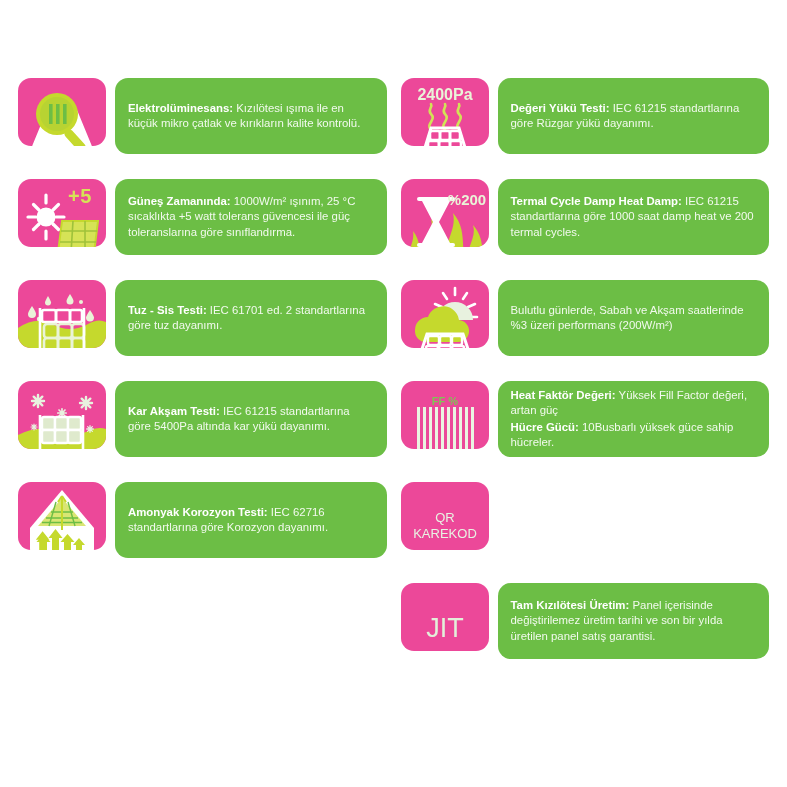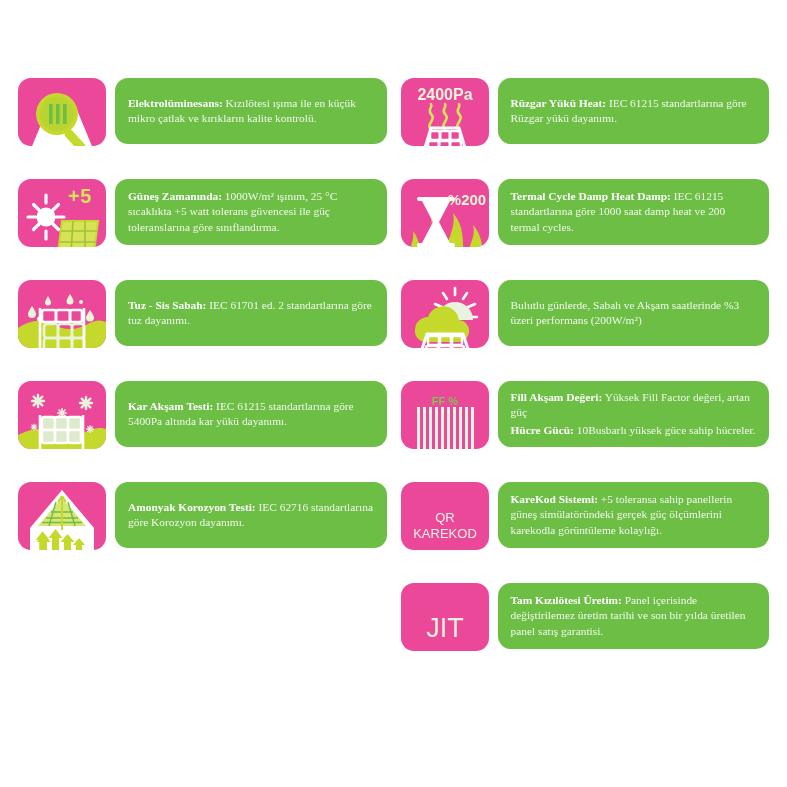--- a/index.html
+++ b/index.html
@@ -52,25 +52,24 @@
   }
   
   .card{
     flex:1 1 auto;
     min-width:0;
     background:#6cbe45;
     border-radius:13px;
     color:#ffffff;
     box-sizing:border-box;
     padding:10px 13px;
-    height:66px;
+    height:76px;
     display:flex;
     flex-direction:column;
     justify-content:center;
-    font-family:Liberation Serif, serif;
   }
   .card p{
     margin:0;
     font-size:11.4px;
     line-height:15.2px;
     color:#f2faee;
     word-wrap:break-word;
   }
   .card p + p{margin-top:2px;}
   .card b{color:#ffffff;font-weight:700;}
@@ -156,21 +155,21 @@
             <rect x="40" y="44" width="14" height="14" rx="3"></rect>
             <rect x="26" y="58" width="14" height="14" rx="3"></rect>
             <rect x="40" y="58" width="14" height="14" rx="3"></rect>
             <rect x="54" y="44" width="12" height="14" rx="3"></rect>
             <rect x="54" y="58" width="12" height="14" rx="3"></rect>
           </g>
           <path d="M22 28 L22 70 M66 28 L66 70" stroke="#ffffff" stroke-width="2.6" fill="none"></path>
         </svg>
       </div>
       <div class="card">
-        <p><b>Tuz - Sis Sabah:</b><span> IEC 61701 ed. 2 standartlarına göre tuz dayanımı.</span></p>
+        <p><b>Tuz - Sis Testi:</b><span> IEC 61701 ed. 2 standartlarına göre tuz dayanımı.</span></p>
       </div>
     </div>
 
     <div class="row">
       <div class="tile">
         <svg viewBox="0 0 88 88">
           <path d="M0 54 Q20 44 36 50 Q54 58 70 50 Q80 45 88 48 L88 88 L0 88 Z" fill="#c5d92d"></path>
           <g fill="none" stroke="#e8f2df" stroke-width="2.4" stroke-linecap="round">
             <g transform="translate(20,20)">
                 <path d="M-6 0H6M0 -6V6M-4.3 -4.3L4.3 4.3M-4.3 4.3L4.3 -4.3"></path>
@@ -254,21 +253,21 @@
             <rect x="29" y="53" width="10" height="9" rx="2"></rect>
             <rect x="39" y="53" width="10" height="9" rx="2"></rect>
             <rect x="49" y="53" width="10" height="9" rx="2"></rect>
             <rect x="27" y="63" width="11" height="10" rx="2"></rect>
             <rect x="38" y="63" width="11" height="10" rx="2"></rect>
             <rect x="49" y="63" width="11" height="10" rx="2"></rect>
           </g>
         </svg>
       </div>
       <div class="card">
-        <p><b>Rüzgar Yükü Heat:</b><span> IEC 61215 standartlarına göre Rüzgar yükü dayanımı.</span></p>
+        <p><b>Değeri Yükü Testi:</b><span> IEC 61215 standartlarına göre Rüzgar yükü dayanımı.</span></p>
       </div>
     </div>
 
     <div class="row">
       <div class="tile">
         <svg viewBox="0 0 88 88">
           <g fill="#c5d92d">
             <path d="M6 88 C6 70 14 64 12 52 C20 62 18 72 22 88 Z"></path>
             <path d="M24 88 C22 64 34 56 30 40 C42 54 38 70 42 88 Z"></path>
             <path d="M44 88 C42 62 56 52 52 34 C66 50 60 68 64 88 Z"></path>
@@ -329,35 +328,32 @@
             <rect x="40" y="26" width="3" height="46"></rect>
               <rect x="46" y="26" width="3" height="46"></rect>
             <rect x="52" y="26" width="3" height="46"></rect>
               <rect x="58" y="26" width="3" height="46"></rect>
             <rect x="64" y="26" width="3" height="46"></rect>
               <rect x="70" y="26" width="3" height="46"></rect>
           </g>
         </svg>
       </div>
       <div class="card">
-        <p><b>Fill Akşam Değeri:</b><span> Yüksek Fill Factor değeri, artan güç</span></p>
+        <p><b>Heat Faktör Değeri:</b><span> Yüksek Fill Factor değeri, artan güç</span></p>
         <p><b>Hücre Gücü:</b><span> 10Busbarlı yüksek güce sahip hücreler.</span></p>
       </div>
     </div>
 
     <div class="row">
       <div class="tile">
         <svg viewBox="0 0 88 88">
           <text x="44" y="40" text-anchor="middle" fill="#e9f3e3" font-size="13" font-family="Liberation Sans, sans-serif">QR</text>
           <text x="44" y="56" text-anchor="middle" fill="#e9f3e3" font-size="13" font-family="Liberation Sans, sans-serif">KAREKOD</text>
         </svg>
       </div>
-      <div class="card">
-        <p><b>KareKod Sistemi:</b><span> +5 toleransa sahip panellerin güneş simülatöründeki gerçek güç ölçümlerini karekodla görüntüleme kolaylığı.</span></p>
-      </div>
     </div>
 
     <div class="row">
       <div class="tile">
         <svg viewBox="0 0 88 88">
           <text x="44" y="54" text-anchor="middle" fill="#e3f0da" font-size="27" font-family="Liberation Sans, sans-serif">JIT</text>
         </svg>
       </div>
       <div class="card">
         <p><b>Tam Kızılötesi Üretim:</b><span> Panel içerisinde değiştirilemez üretim tarihi ve son bir yılda üretilen panel satış garantisi.</span></p>

